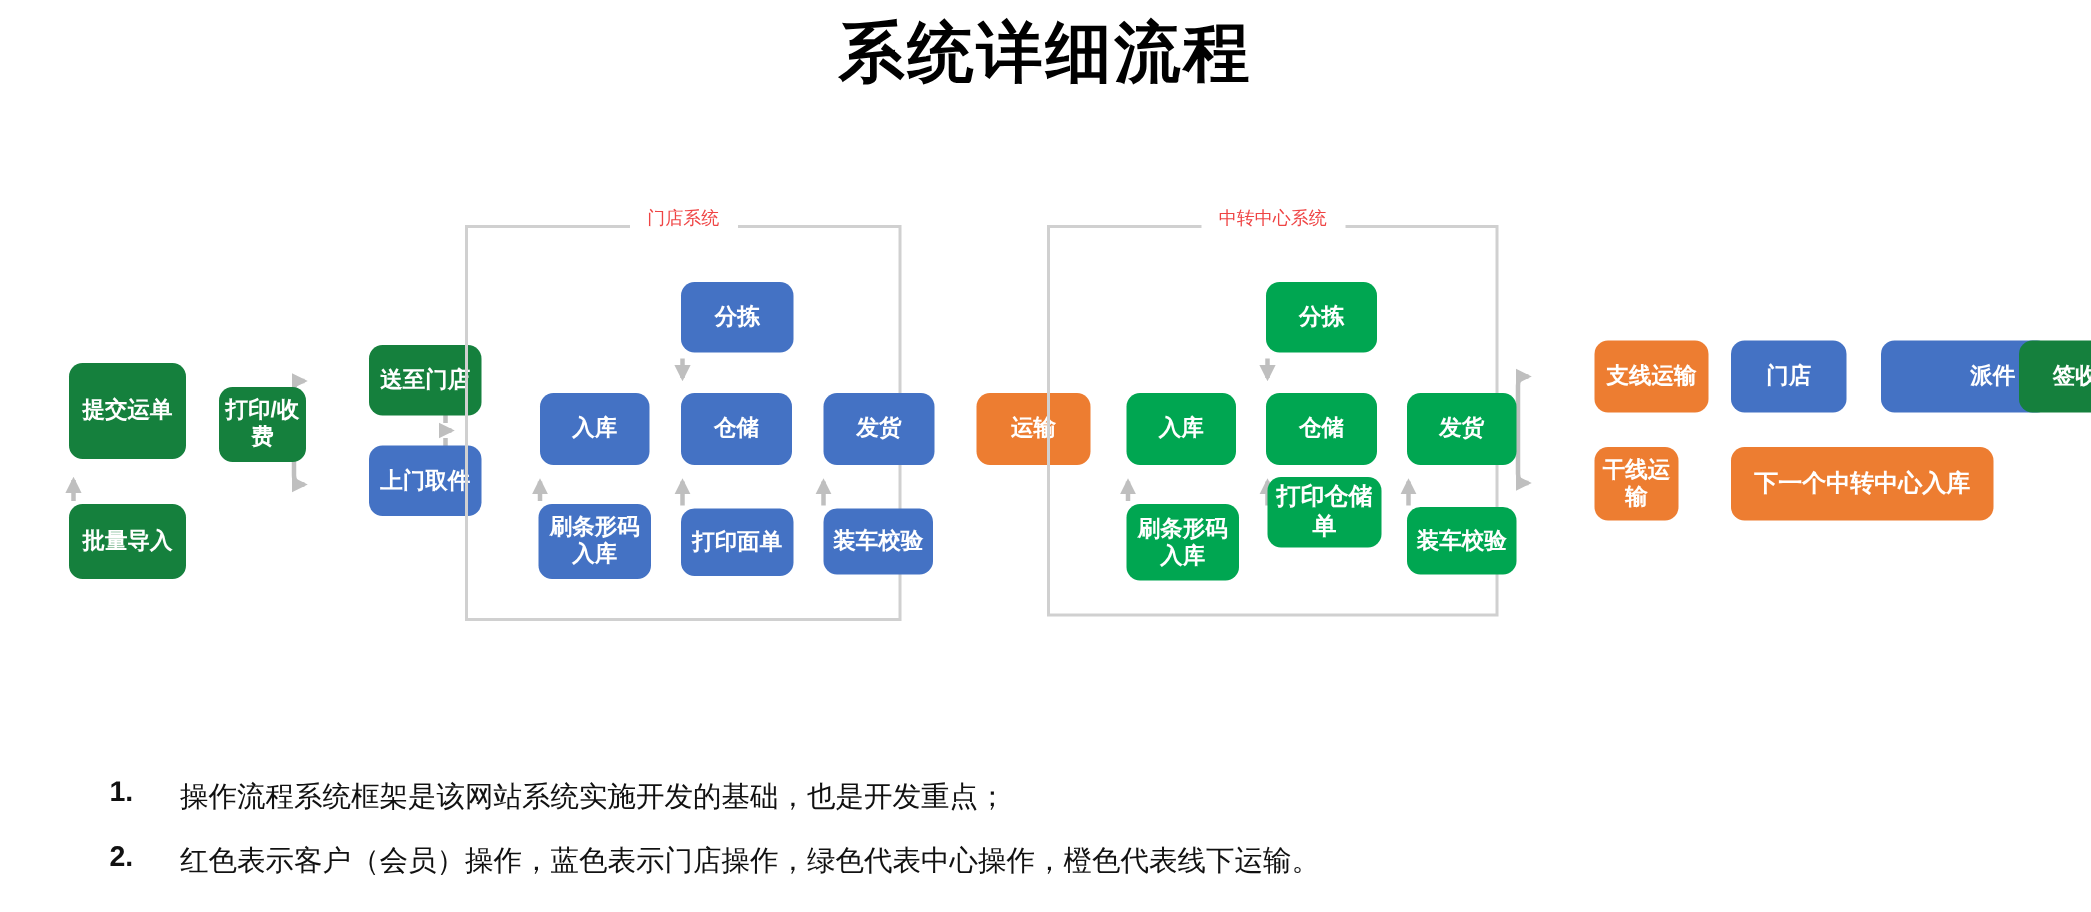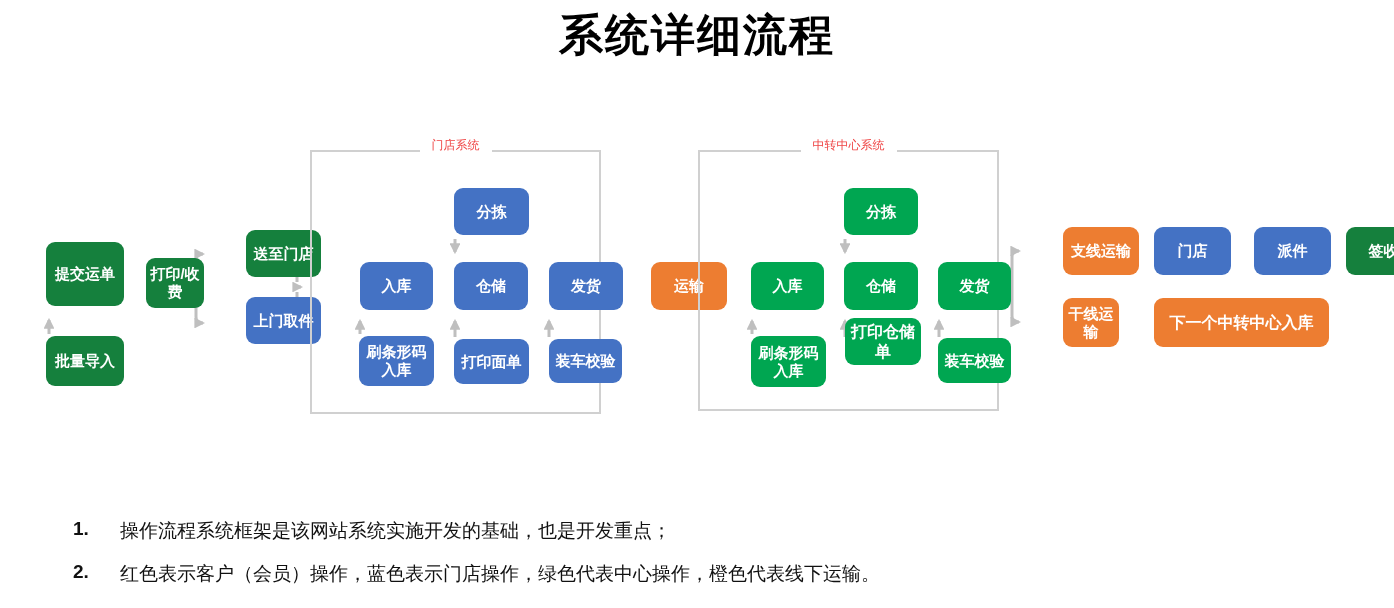--- a/index.html
+++ b/index.html
@@ -47,21 +47,21 @@
   .c-in{left:715px;top:262px;width:73px;height:48px;}
   .c-wh{left:808px;top:262px;width:74px;height:48px;}
   .c-ship{left:902px;top:262px;width:73px;height:48px;}
   .c-scan{left:715px;top:336px;width:75px;height:51px;}
   .c-pstorage{left:809px;top:318px;width:76px;height:47px;font-size:16px;}
   .c-load{left:902px;top:338px;width:73px;height:45px;}
 
   
   .r-branch{left:1027px;top:227px;width:76px;height:48px;}
   .r-store{left:1118px;top:227px;width:77px;height:48px;}
-  .r-deliver{left:1218px;top:227px;width:77px;height:48px;}
+  .r-deliver{left:1218px;top:227px;width:77px;height:48px;padding-left:36px;}
   .r-sign{left:1310px;top:227px;width:75px;height:48px;}
   .r-trunk{left:1027px;top:298px;width:56px;height:49px;}
   .r-next{left:1118px;top:298px;width:175px;height:49px;font-size:16px;}
 
   #connectors{position:absolute;left:0;top:0;pointer-events:none;}
 
   .notes{position:absolute;left:73px;top:518px;color:#111;font-size:19px;}
   .note{margin-bottom:17px;display:flex;}
   .note .num{font-weight:bold;width:47px;flex:0 0 47px;}
   .note .txt{white-space:nowrap;}

